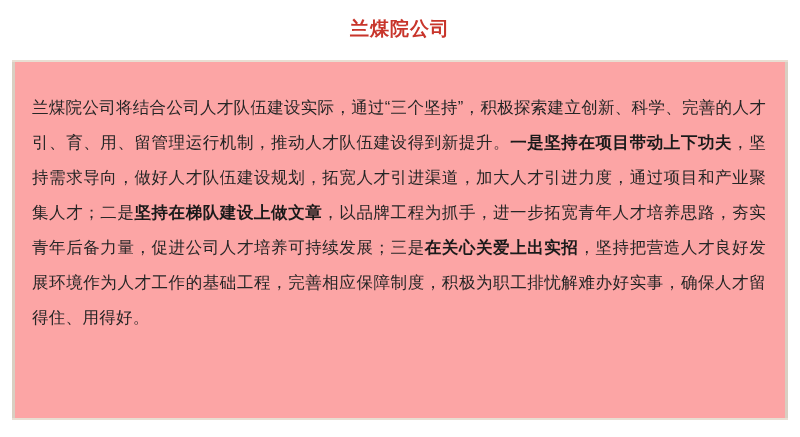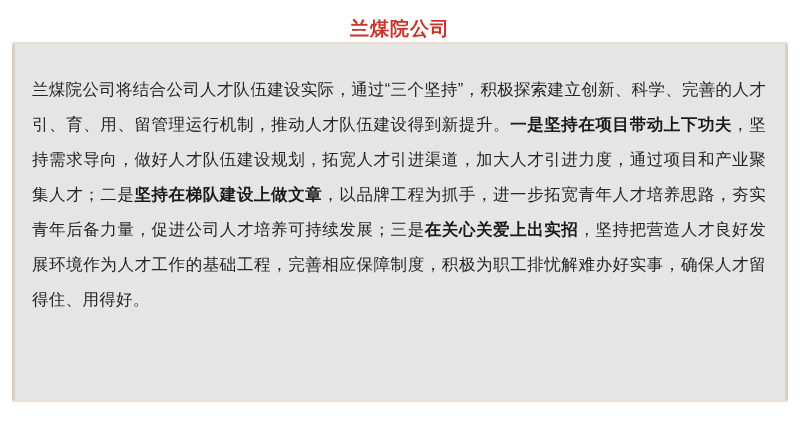--- a/index.html
+++ b/index.html
@@ -16,33 +16,34 @@
   .page {
     width: 800px;
     height: 437px;
     position: relative;
     background: #ffffff;
     box-sizing: border-box;
   }
   .title-bar {
     width: 100%;
     padding-top: 16px;
+    padding-bottom: 18px;
     text-align: center;
   }
   .title-text {
     display: inline-block;
     font-size: 19px;
     font-weight: bold;
     color: #c8352b;
     letter-spacing: 1px;
     font-family: "Liberation Sans", sans-serif;
   }
   .body-card {
     margin: 0 12px;
-    background: #e5e5e5;
+    background: #fca5a5;
     border-top: 2px solid #e8ded2;
     border-bottom: 2px solid #e8ded2;
     border-left: none;
     border-right: none;
     position: relative;
     height: 360px;
     box-sizing: border-box;
   }
   .body-card::before {
     content: "";

